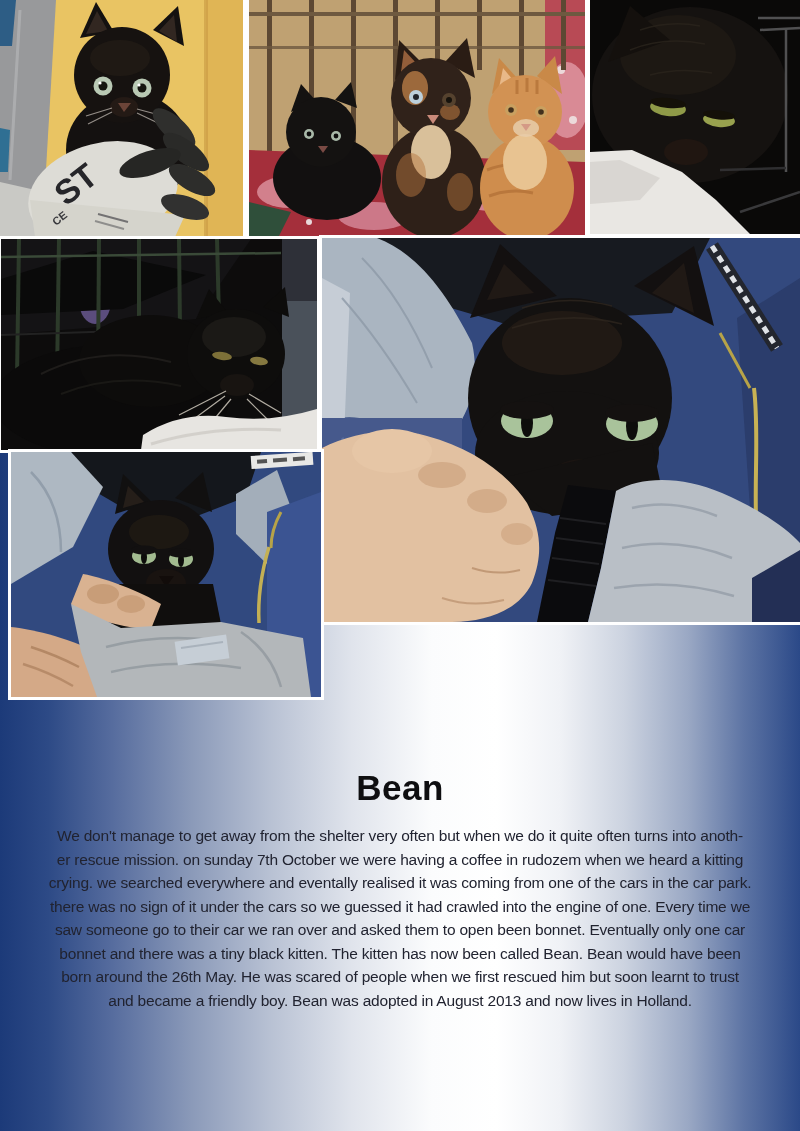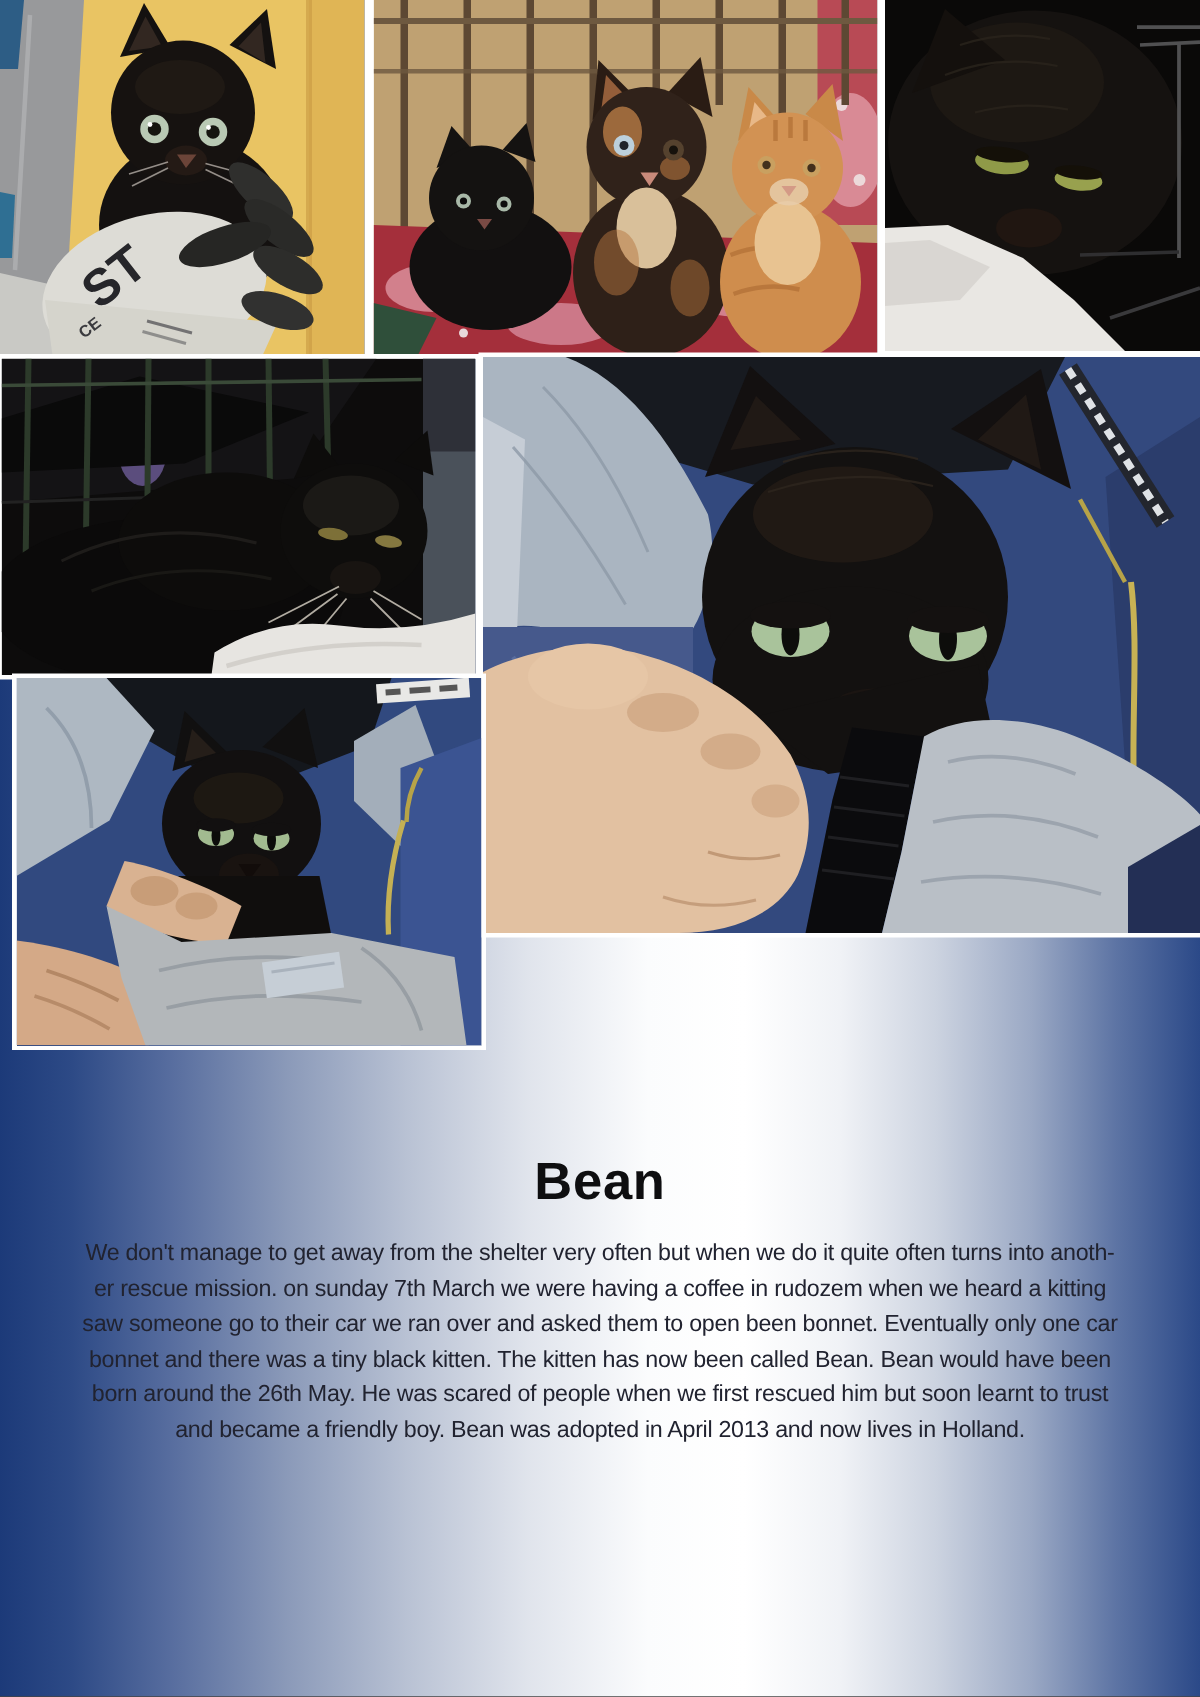--- a/index.html
+++ b/index.html
@@ -362,20 +362,22 @@
         <rect x="165" y="186" width="52" height="24" fill="#c6ced6" transform="rotate(-8 191 198)"></rect>
         <line x1="170" y1="196" x2="212" y2="190" stroke="#a9b2bc" stroke-width="2"></line>
       </g>
     </svg>
   </div>
 
   <div class="title">Bean</div>
 
   <div class="story">
     <div class="line">We don't manage to get away from the shelter very often but when we do it quite often turns into anoth-</div>
-    <div class="line">er rescue mission. on sunday 7th March we were having a coffee in rudozem when we heard a kitting</div>
+    <div class="line">er rescue mission. on sunday 7th October we were having a coffee in rudozem when we heard a kitting</div>
+    <div class="line">crying. we searched everywhere and eventally realised it was coming from one of the cars in the car park.</div>
+    <div class="line">there was no sign of it under the cars so we guessed it had crawled into the engine of one. Every time we</div>
     <div class="line">saw someone go to their car we ran over and asked them to open been bonnet. Eventually only one car</div>
     <div class="line">bonnet and there was a tiny black kitten. The kitten has now been called Bean. Bean would have been</div>
     <div class="line">born around the 26th May. He was scared of people when we first rescued him but soon learnt to trust</div>
-    <div class="line">and became a friendly boy. Bean was adopted in April 2013 and now lives in Holland.</div>
+    <div class="line">and became a friendly boy. Bean was adopted in August 2013 and now lives in Holland.</div>
   </div>
 
 </div>
 
 </body></html>

